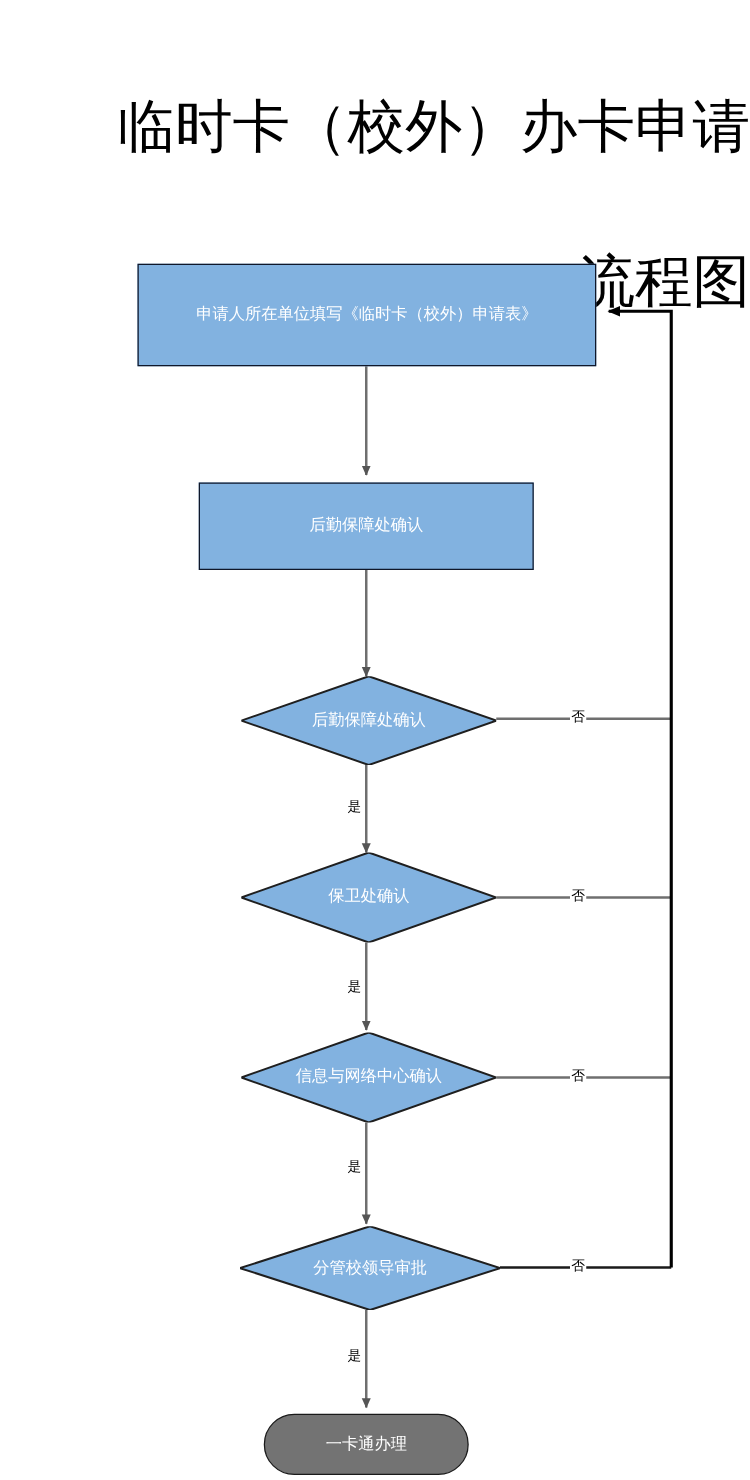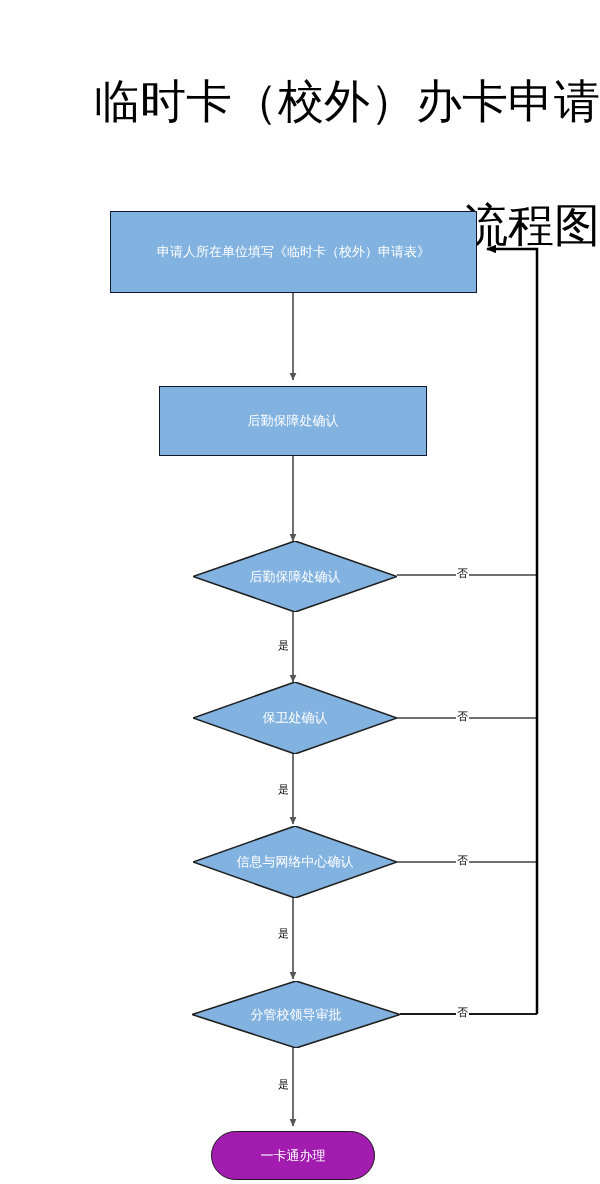--- a/index.html
+++ b/index.html
@@ -63,21 +63,21 @@
     text-align: center;
     white-space: nowrap;
   }
 
   .rect {
     background: #82B2E0;
     border: 1px solid #0f172a;
   }
 
   .stadium {
-    background: #a21caf;
+    background: #737373;
     border: 1.5px solid #1a1a1a;
     border-radius: 999px;
   }
 
   .diamond {
     background: transparent;
     border: none;
   }
   .diamond .dshape {
     position: absolute;

